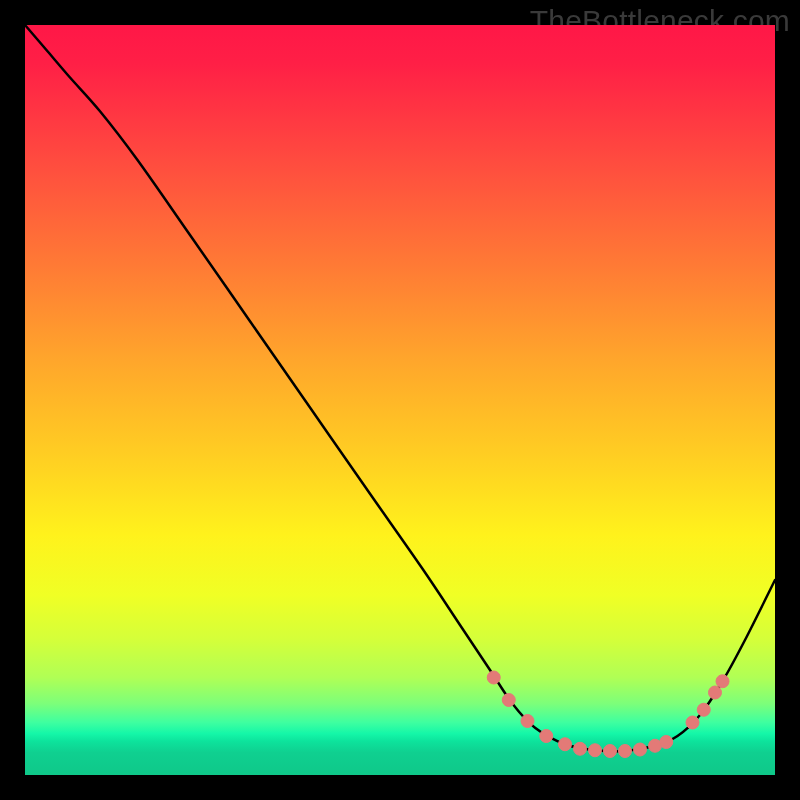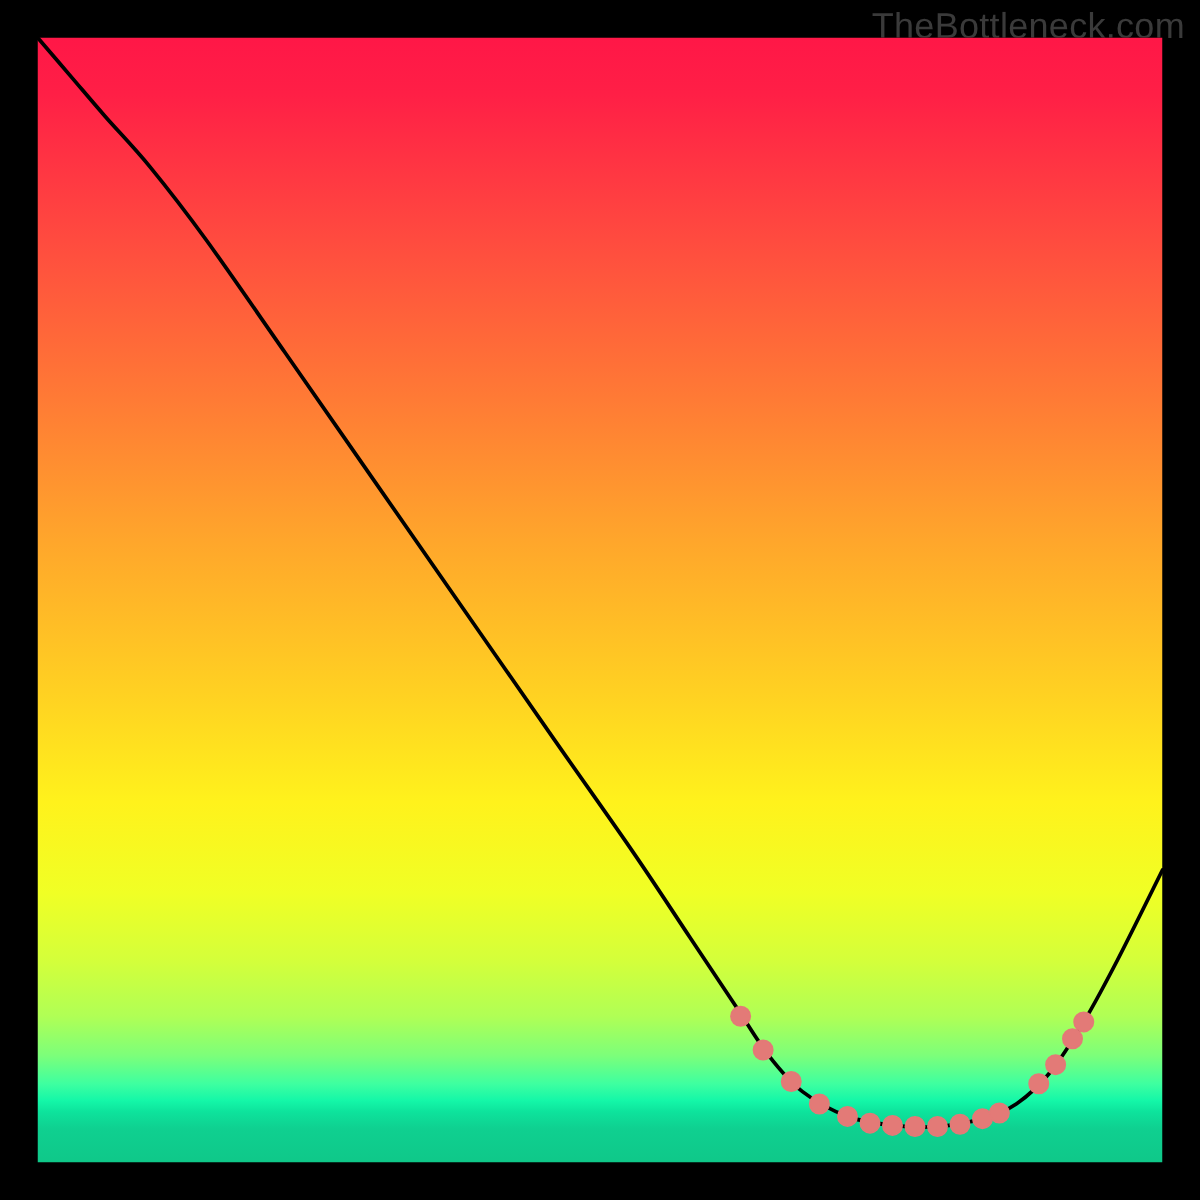--- a/index.html
+++ b/index.html
@@ -8,21 +8,21 @@
     position: relative;
     width: 800px;
     height: 800px;
     background: #000;
   }
   .watermark {
     position: absolute;
     top: 4px;
     right: 10px;
     font-family: Arial, Helvetica, sans-serif;
-    font-size: 24px;
+    font-size: 30px;
     font-weight: 500;
     color: #3a3a3a;
     letter-spacing: 0.2px;
   }
   .plot-frame {
     position: absolute;
     left: 25px;
     top: 25px;
     width: 750px;
     height: 750px;

